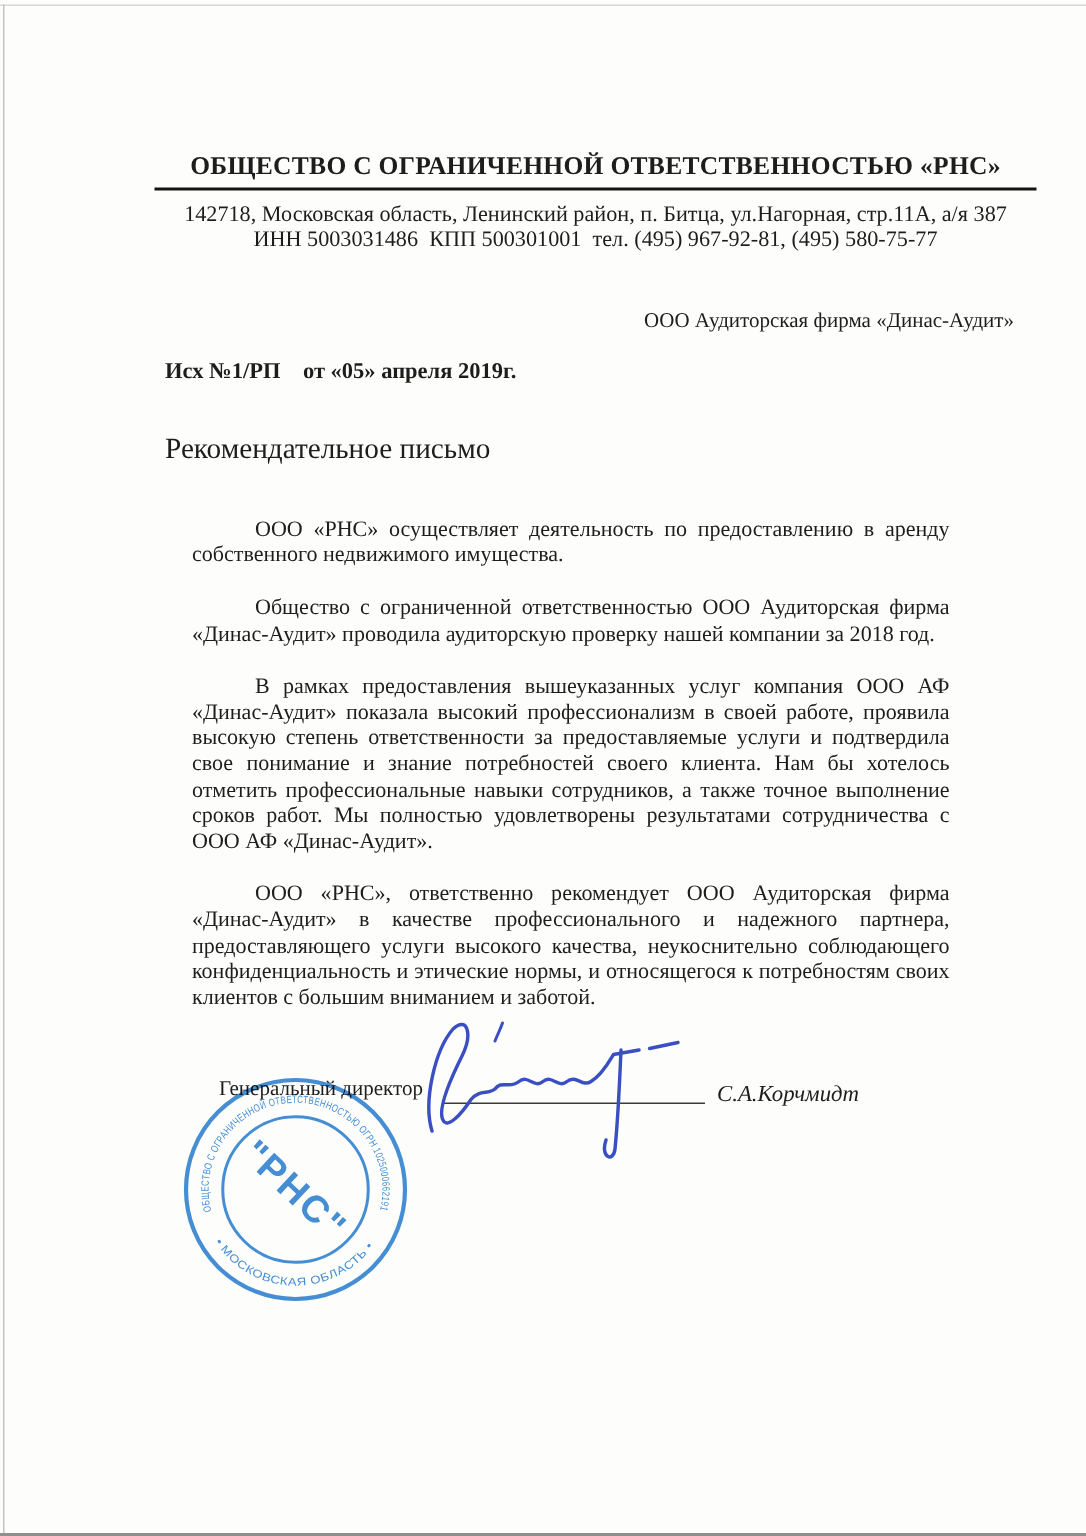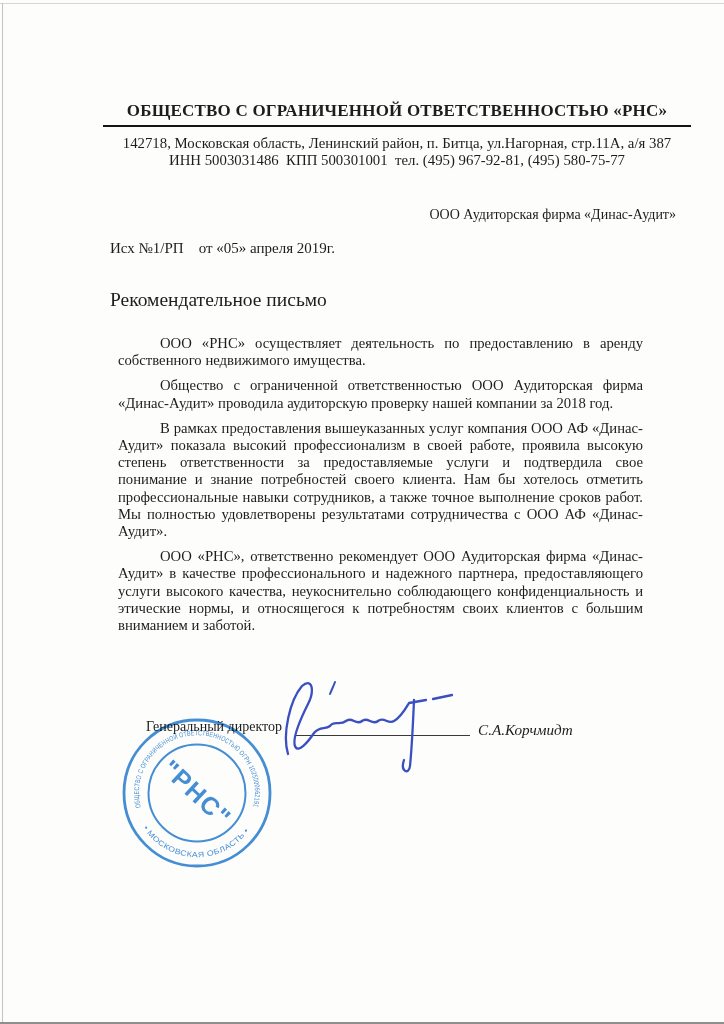--- a/index.html
+++ b/index.html
@@ -17,28 +17,28 @@
   .edge-left   { position:absolute; left:2px; top:3px; bottom:0; width:1px; background:#c3c3c1; }
   .edge-bottom { position:absolute; bottom:0; left:0; width:724px; height:2px; background:#8f8f8d; }
 
   .header { position:absolute; top:61px; left:103px; width:588px; text-align:center;margin-top:40px; }
   .company-name { font-weight:bold; font-size:17px; letter-spacing:0.2px; white-space:nowrap; }
   .header-rule  { margin-top:4px; border:0; border-top:2.5px solid #141414; }
   .address-line    { margin-top:3px; font-size:14.8px; white-space:nowrap; }
   .requisites-line { font-size:14.8px; white-space:pre; }
 
   .recipient-line { position:absolute; top:207px; right:48px; font-size:14px; }
-  .reference-line { position:absolute; top:240px; left:110px; font-size:15px; white-space:pre; }
+  .reference-line { position:absolute; top:240px; left:110px; font-size:15px; white-space:pre;font-weight:bold; }
 
   .letter-title { position:absolute; top:289px; left:110px; width:541px;
                   text-align:left; font-size:19.5px; }
 
   .letter-body { position:absolute; top:327px; left:110px; width:541px;
                  font-size:14.7px; line-height:17.2px; text-align:justify; }
-  .letter-body p { margin:8px; text-indent:42px; }
+  .letter-body p { margin:18px; text-indent:42px; }
 
   .sign-label { position:absolute; top:719px; left:146px; font-size:14px; }
   .sign-line  { position:absolute; top:735px; left:296px; width:174px;
                 border-top:1.2px solid #3a3a3a; }
   .sign-name  { position:absolute; top:721px; left:478px; font-size:15.2px;font-style:italic; }
 
   .signature-svg { position:absolute; left:268px; top:672px; width:230px; height:112px; }
   .stamp-svg { position:absolute; left:118px; top:714px; width:158px; height:158px;
                mix-blend-mode:multiply; opacity:0.92; }
   .stamp-svg text { font-family:"Liberation Sans","DejaVu Sans",sans-serif; }

